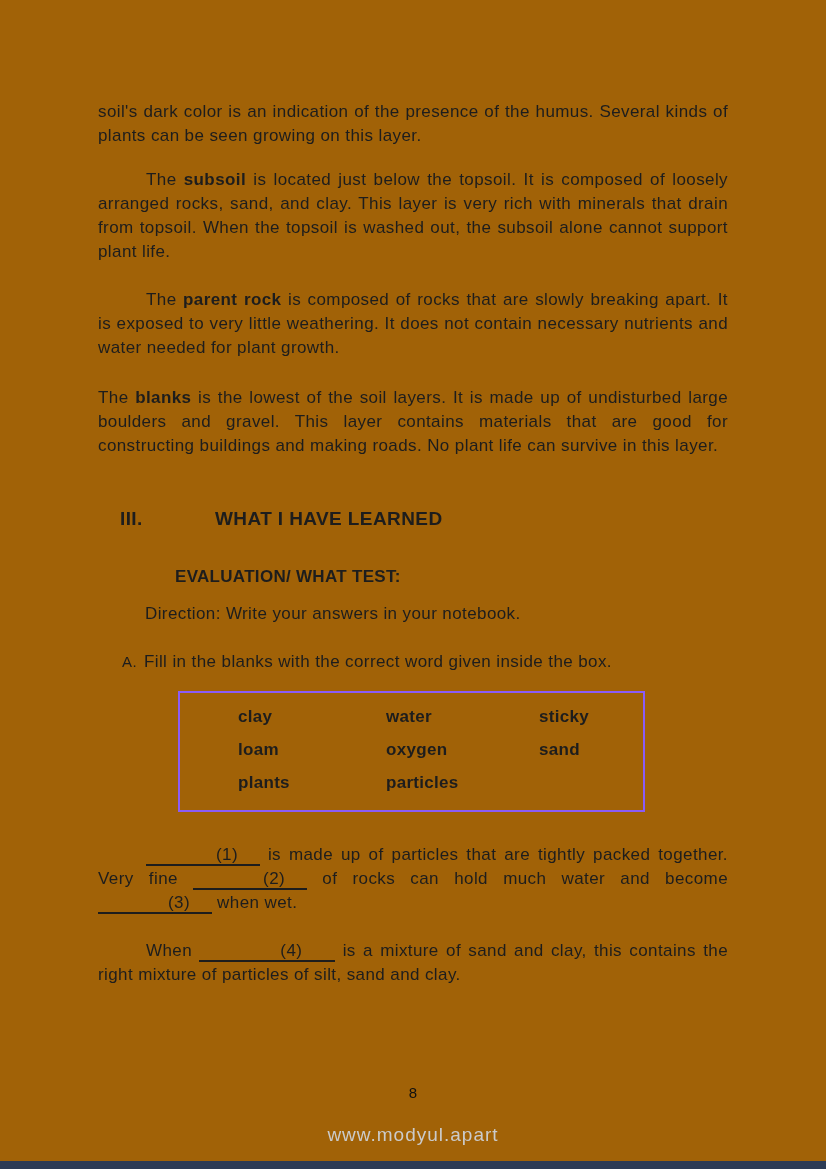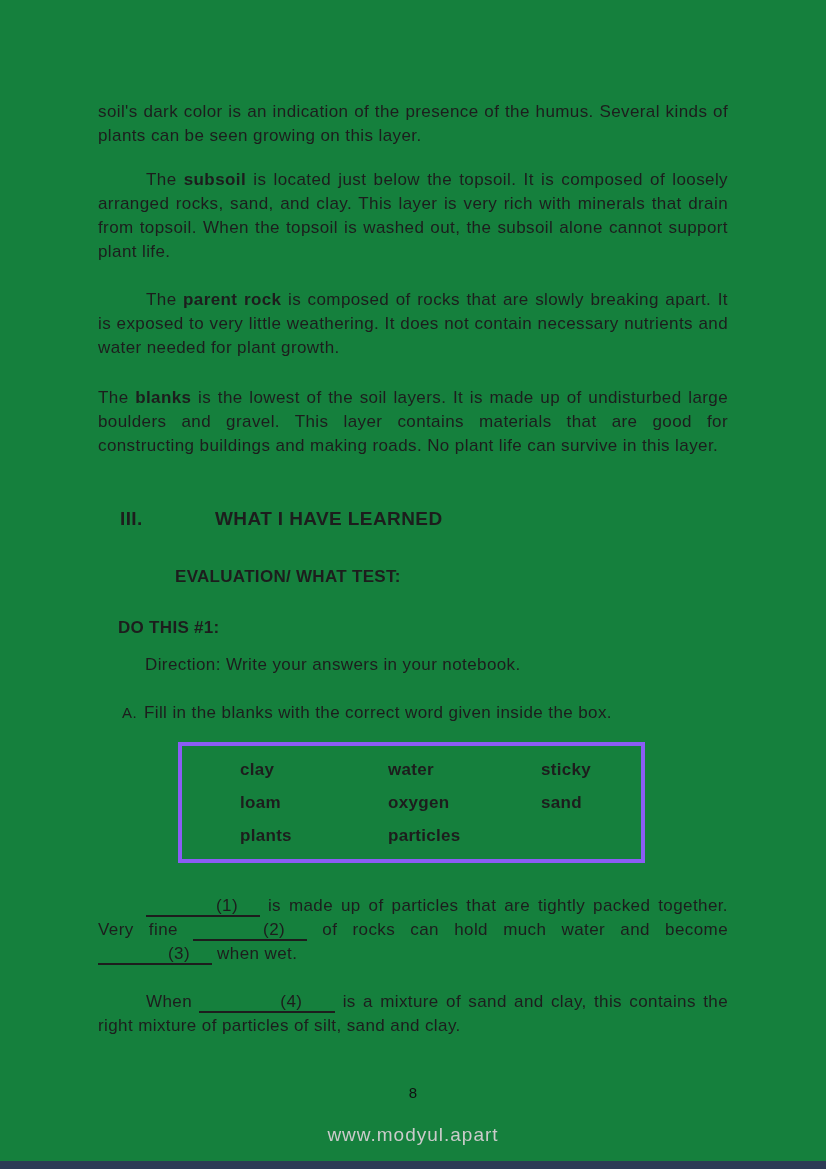--- a/index.html
+++ b/index.html
@@ -1,21 +1,21 @@
 <!DOCTYPE html>
 <html><head>
 <meta charset="utf-8">
 <style>
   * { margin: 0; padding: 0; box-sizing: border-box; }
   html, body { background: #e9e9e9; }
   .sheet {
     position: relative;
     width: 826px;
     height: 1169px;
-    background: #15803d;
+    background: #a16207;
     font-family: "Liberation Sans", sans-serif;
     color: #1d1d1d;
     overflow: hidden;
     margin: 0 auto;
   }
   .content {
     padding: 100px 98px 0 98px;
   }
   p.body-text {
     font-size: 17px;
@@ -57,21 +57,21 @@
   .list-item {
     margin: 28px 0 0 24px;
     font-size: 17px;
     letter-spacing: 0.4px;
   }
   .list-item .letter { font-size: 15px; margin-right: 7px; }
   .word-box {
     margin: 19px 0 0 80px;
     width: 467px;
     height: 121px;
-    border: 4px solid #8b5cf6;
+    border: 2px solid #8b5cf6;
     display: grid;
     grid-template-columns: 148px 153px 1fr;
     padding: 14px 0 0 58px;
     row-gap: 13px;
     align-content: start;
   }
   .word-box span {
     font-size: 17px;
     font-weight: bold;
     letter-spacing: 0.3px;
@@ -134,21 +134,20 @@
 
     <p class="body-text"><span>The </span><b class="term">blanks</b><span> is the lowest of the soil layers. It is made up of undisturbed large boulders and gravel. This layer contains materials that are good for constructing buildings and making roads. No plant life can survive in this layer.</span></p>
 
     <div class="section-heading">
       <span class="num">III.</span>
       <span>WHAT I HAVE LEARNED</span>
     </div>
 
     <div class="subheading">EVALUATION/ WHAT TEST:</div>
 
-    <div class="do-this">DO THIS #1:</div>
 
     <div class="direction">Direction: Write your answers in your notebook.</div>
 
     <div class="list-item"><span class="letter">A.</span><span>Fill in the blanks with the correct word given inside the box.</span></div>
 
     <div class="word-box">
       <span>clay</span>
       <span>water</span>
       <span>sticky</span>
       <span>loam</span>

